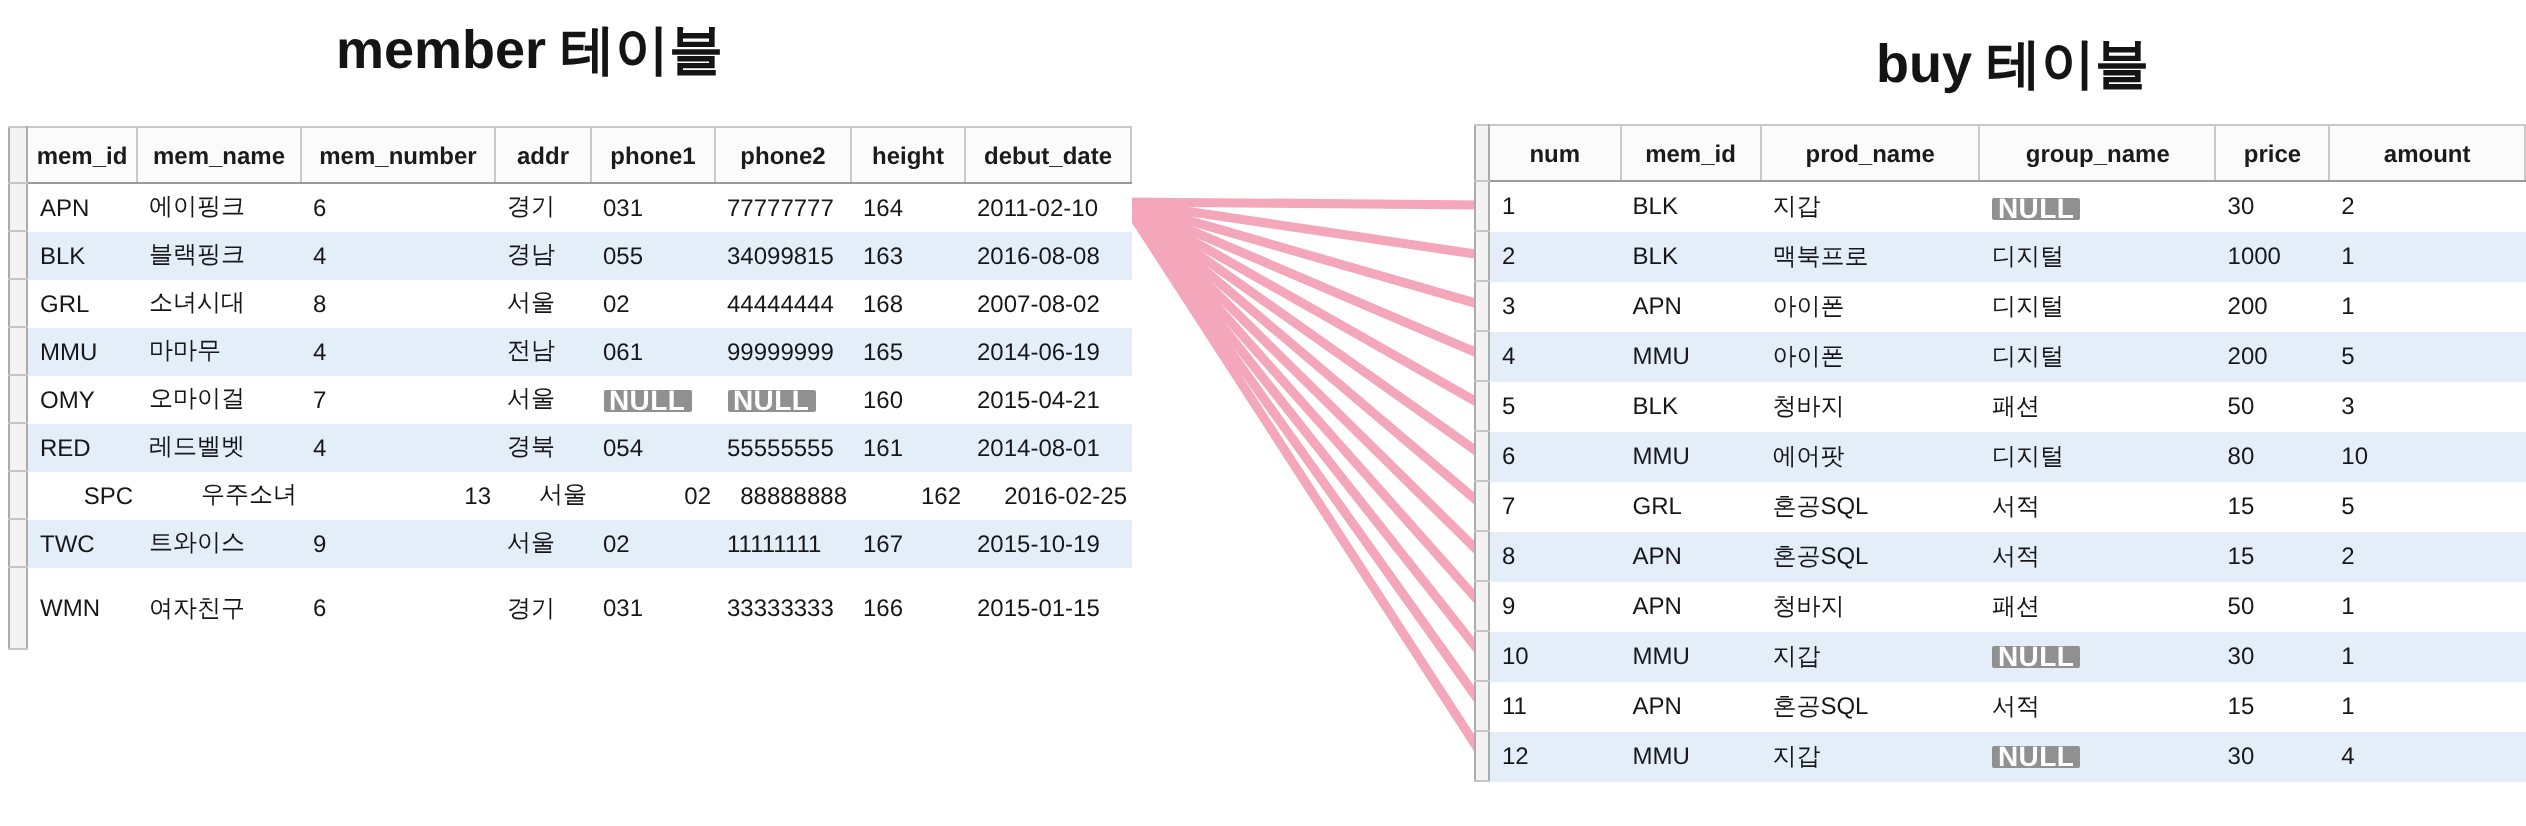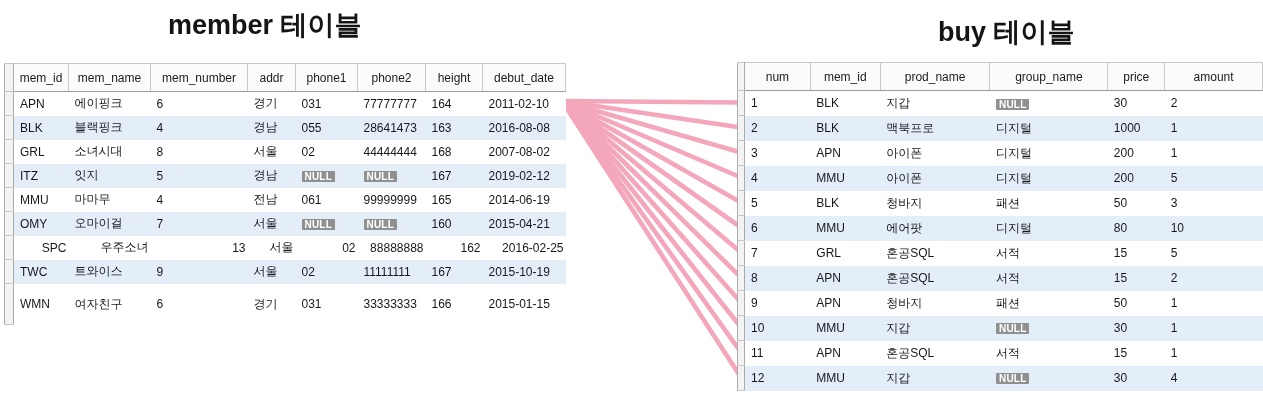--- a/index.html
+++ b/index.html
@@ -27,21 +27,21 @@
 
   .grid-wrap { position: absolute; }
   table.grid {
     border-collapse: collapse;
     table-layout: fixed;
     font-family: "Liberation Sans", sans-serif;
     font-size: 12px;
     color: #17171a;
   }
   table.grid th {
-    font-weight: 400;
+    font-weight: 700;
     font-size: 12px;
     color: #1b1b1b;
     text-align: center;
     background: #fbfbfb;
     border: 1px solid #c8c8c8;
     border-bottom: 1px solid #9b9b9b;
     padding: 0;
     white-space: nowrap;
     overflow: hidden;
   }
@@ -58,21 +58,21 @@
     border-bottom: 1px solid #c6c6c6;
     padding: 0;
   }
   table.grid tbody tr:nth-child(even) td:not(.gutter) { background: var(--stripe, #e4eef9); }
   table.grid tbody tr:nth-child(odd)  td:not(.gutter) { background: #ffffff; }
 
   .null-badge {
     display: inline-block;
     background: #909090;
     color: #ffffff;
-    font-size: 10px;
+    font-size: 14px;
     font-weight: 700;
     line-height: 11px;
     padding: 0 3px;
     border-radius: 1px;
     letter-spacing: .2px;
     vertical-align: middle;
   }
 </style>
 </head>
 <body>
@@ -136,67 +136,67 @@
             <td>164</td>
             <td>2011-02-10</td>
           </tr>
           <tr style="height: 24px;">
             <td class="gutter"></td>
             <td>BLK</td>
             <td>블랙핑크</td>
             <td>4</td>
             <td>경남</td>
             <td>055</td>
-            <td>28641473</td>
+            <td>34099815</td>
             <td>163</td>
             <td>2016-08-08</td>
           </tr>
           <tr style="height: 24px;">
             <td class="gutter"></td>
             <td>GRL</td>
             <td>소녀시대</td>
             <td>8</td>
             <td>서울</td>
             <td>02</td>
             <td>44444444</td>
             <td>168</td>
             <td>2007-08-02</td>
           </tr>
           <tr style="height: 24px;">
             <td class="gutter"></td>
-            <td>ITZ</td>
-            <td>잇지</td>
-            <td>5</td>
-            <td>경남</td>
-            <td><span class="null-badge">NULL</span></td>
-            <td><span class="null-badge">NULL</span></td>
-            <td>167</td>
-            <td>2019-02-12</td>
-          </tr>
-          <tr style="height: 24px;">
-            <td class="gutter"></td>
             <td>MMU</td>
             <td>마마무</td>
             <td>4</td>
             <td>전남</td>
             <td>061</td>
             <td>99999999</td>
             <td>165</td>
             <td>2014-06-19</td>
           </tr>
           <tr style="height: 24px;">
             <td class="gutter"></td>
             <td>OMY</td>
             <td>오마이걸</td>
             <td>7</td>
             <td>서울</td>
             <td><span class="null-badge">NULL</span></td>
             <td><span class="null-badge">NULL</span></td>
             <td>160</td>
             <td>2015-04-21</td>
+          </tr>
+          <tr style="height: 24px;">
+            <td class="gutter"></td>
+            <td>RED</td>
+            <td>레드벨벳</td>
+            <td>4</td>
+            <td>경북</td>
+            <td>054</td>
+            <td>55555555</td>
+            <td>161</td>
+            <td>2014-08-01</td>
           </tr>
           <tr style="height: 24px; text-align: right;">
             <td class="gutter"></td>
             <td>SPC</td>
             <td>우주소녀</td>
             <td>13</td>
             <td>서울</td>
             <td>02</td>
             <td>88888888</td>
             <td>162</td>

